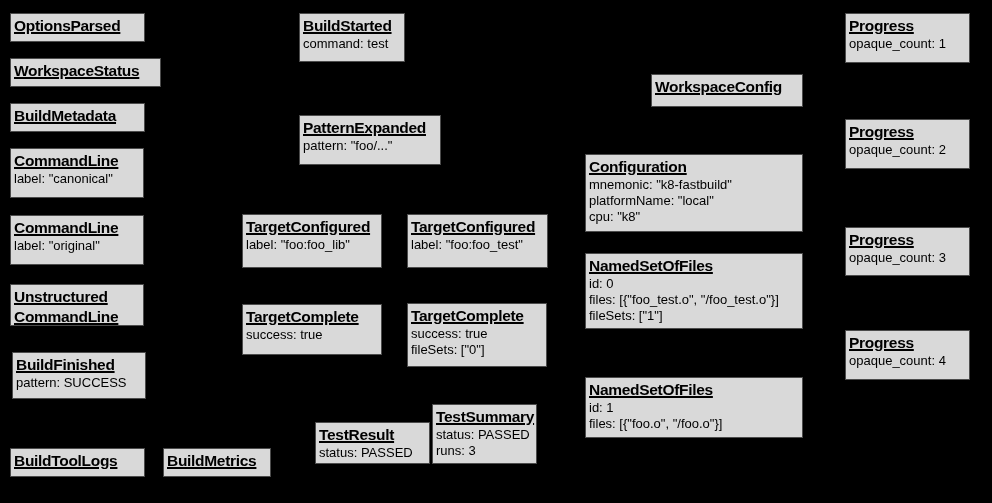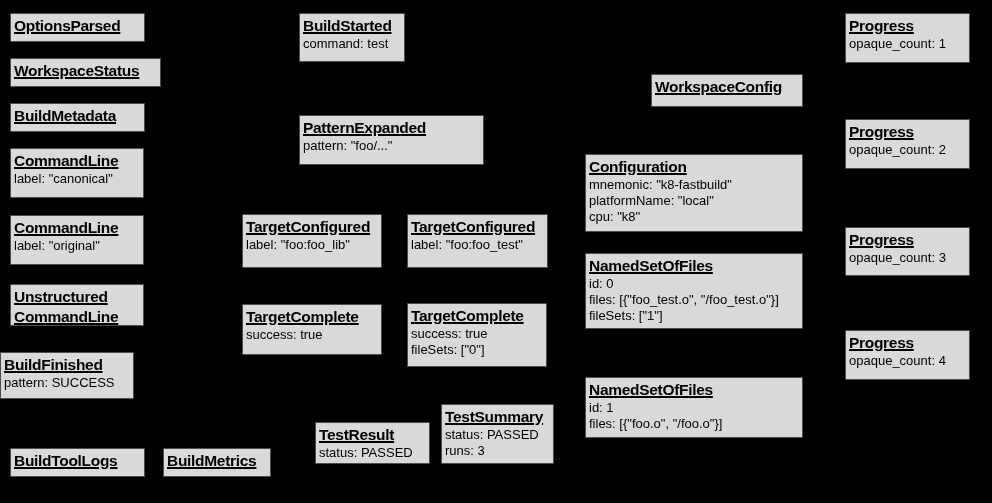--- a/index.html
+++ b/index.html
@@ -64,39 +64,39 @@
   <div class="node" style="left:10px;top:215px;width:134px;height:50px">
     <div class="title">CommandLine</div>
     <div class="field">label: "original"</div>
   </div>
 
   <div class="node" style="left:10px;top:284px;width:134px;height:42px">
     <div class="title">Unstructured
 CommandLine</div>
   </div>
 
-  <div class="node" style="left:0;top:352px;width:134px;height:47px">
+  <div class="node" style="left:12px;top:352px;width:134px;height:47px">
     <div class="title">BuildFinished</div>
     <div class="field">pattern: SUCCESS</div>
   </div>
 
   <div class="node" style="left:10px;top:448px;width:135px;height:29px">
     <div class="title">BuildToolLogs</div>
   </div>
 
   <div class="node" style="left:163px;top:448px;width:108px;height:29px">
     <div class="title">BuildMetrics</div>
   </div>
 
   <div class="node" style="left:299px;top:13px;width:106px;height:49px">
     <div class="title">BuildStarted</div>
     <div class="field">command: test</div>
   </div>
 
-  <div class="node" style="left:299px;top:115px;width:185px;height:50px">
+  <div class="node" style="left:299px;top:115px;width:142px;height:50px">
     <div class="title">PatternExpanded</div>
     <div class="field">pattern: "foo/..."</div>
   </div>
 
   <div class="node" style="left:242px;top:214px;width:140px;height:54px">
     <div class="title">TargetConfigured</div>
     <div class="field">label: "foo:foo_lib"</div>
   </div>
 
   <div class="node" style="left:407px;top:214px;width:141px;height:54px">
@@ -113,21 +113,21 @@
     <div class="title">TargetComplete</div>
     <div class="field">success: true</div>
     <div class="field">fileSets: ["0"]</div>
   </div>
 
   <div class="node" style="left:315px;top:422px;width:115px;height:42px">
     <div class="title">TestResult</div>
     <div class="field">status: PASSED</div>
   </div>
 
-  <div class="node" style="left:441px;top:404px;width:113px;height:60px">
+  <div class="node" style="left:432px;top:404px;width:105px;height:60px">
     <div class="title">TestSummary</div>
     <div class="field">status: PASSED</div>
     <div class="field">runs: 3</div>
   </div>
 
   <div class="node" style="left:651px;top:74px;width:152px;height:33px">
     <div class="title">WorkspaceConfig</div>
   </div>
 
   <div class="node" style="left:585px;top:154px;width:218px;height:78px">

